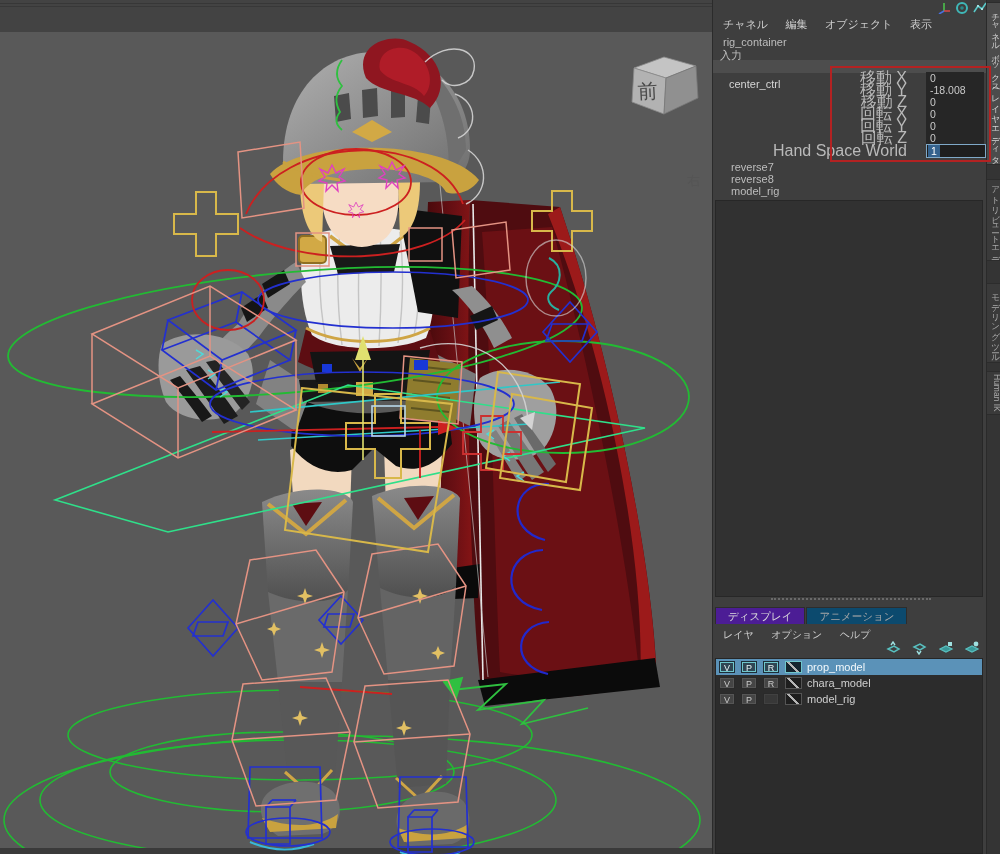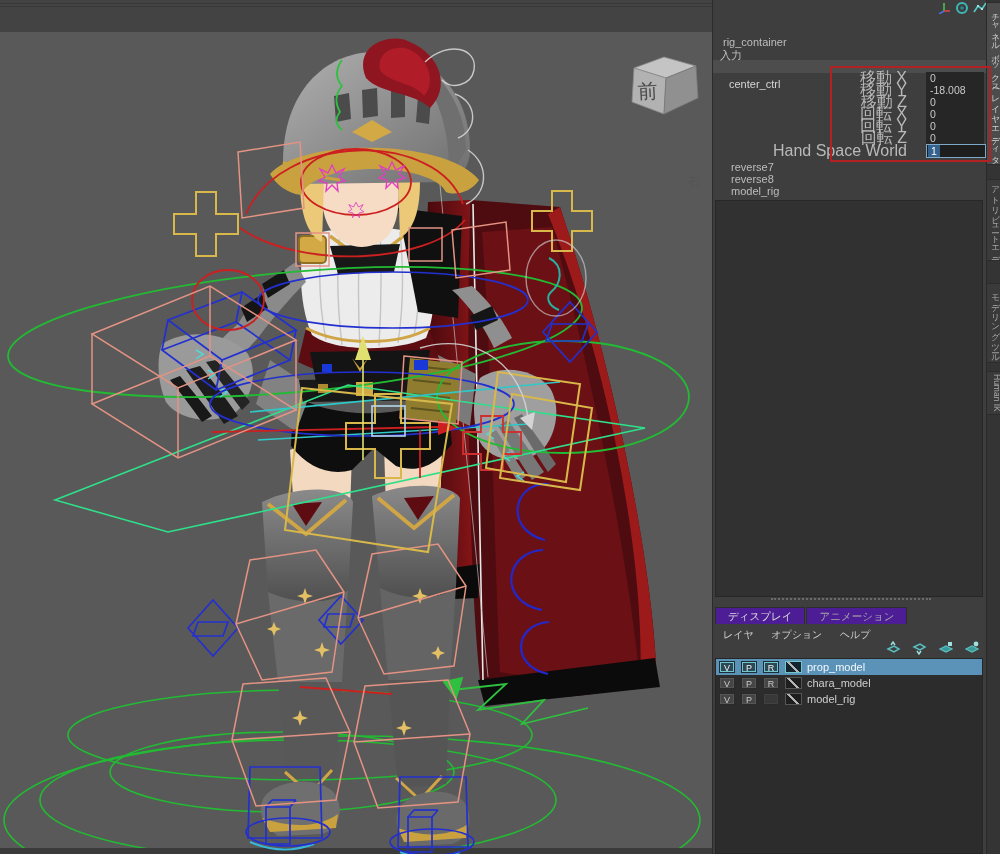--- a/index.html
+++ b/index.html
@@ -22,21 +22,21 @@
   .attr-row{position:absolute;height:12px;width:273px;}
   .attr-label{position:absolute;right:79px;top:0;color:#b9b9b9;font-size:16px;line-height:12px;white-space:nowrap;}
   .attr-value{position:absolute;left:213px;top:0;width:58px;height:12px;background:#262626;color:#c9c9c9;font-size:10.5px;line-height:12px;padding-left:4px;box-sizing:border-box;cursor:text;}
   .hs-field{position:absolute;left:213px;top:-1px;width:60px;height:14px;background:#1e1e1e;border:1px solid #7fa9c8;box-sizing:border-box;line-height:12px;font-size:10.5px;color:#fff;cursor:text;}
   .hs-field span{background:#35628d;padding:0 3px;margin-left:1px;}
   .red-rect{position:absolute;left:117px;top:66px;width:157px;height:92px;border:2px solid #b32222;pointer-events:none;z-index:30;}
   .empty-zone{position:absolute;left:2px;top:200px;width:268px;height:397px;background:#313131;border:1px solid #272727;box-sizing:border-box;}
   .sep-dots{position:absolute;left:58px;top:598px;width:160px;border-top:2px dotted #6a6a6a;cursor:row-resize;}
   
   .le-tabs{position:absolute;left:2px;top:606px;height:17px;}
-  .le-tab{display:inline-block;height:16px;padding:0 12px;font-size:10.5px;line-height:17px;color:#a8a8a8;background:#4c1d95;border:1px solid #2d2d2d;border-bottom:none;margin-right:1px;cursor:pointer;}
+  .le-tab{display:inline-block;height:16px;padding:0 12px;font-size:10.5px;line-height:17px;color:#a8a8a8;background:#0c4a6e;border:1px solid #2d2d2d;border-bottom:none;margin-right:1px;cursor:pointer;}
   .le-tab.active{background:#4c1d95;color:#ddd;}
   .le-menu{position:absolute;left:10px;top:624px;white-space:nowrap;}
   .le-menu .menu-item{font-size:10px;}
   .le-icons{position:absolute;right:20px;top:641px;height:16px;}
   .le-icons svg{margin-left:7px;cursor:pointer;vertical-align:top;}
   .layer-list{position:absolute;left:2px;top:658px;width:268px;height:196px;background:#2c2c2c;border:1px solid #262626;box-sizing:border-box;}
   .lrow{position:relative;height:16px;display:flex;align-items:center;padding-left:3px;box-sizing:border-box;cursor:pointer;}
   .lrow.sel{background:#5b92b8;}
   .lb{width:16px;height:12px;background:#454545;border:1px solid #2a2a2a;box-shadow:inset 0 0 0 1px #565656;color:#c9c9c9;font-size:9px;line-height:12px;text-align:center;margin-right:6px;box-sizing:border-box;cursor:pointer;}
   .lb.dim{background:#383838;box-shadow:inset 0 0 0 1px #414141;color:#383838;}
@@ -363,20 +363,26 @@
         <circle cx="7" cy="7" r="5" fill="none" stroke="#3fb8b8" stroke-width="2"></circle>
         <circle cx="7" cy="7" r="1.8" fill="#2a8888"></circle>
       </svg>
       <svg class="ic" style="left:260px" viewBox="0 0 14 13">
         <polyline points="1,11 5,5 9,8 13,2" fill="none" stroke="#59c8c8" stroke-width="1.6"></polyline>
         <rect x="4" y="4" width="2" height="2" fill="#9fe0e0"></rect>
           <rect x="8" y="7" width="2" height="2" fill="#9fe0e0"></rect>
       </svg>
     </div>
 
+    <div class="menu-row">
+      <span class="menu-item">チャネル</span>
+      <span class="menu-item">編集</span>
+      <span class="menu-item">オブジェクト</span>
+      <span class="menu-item">表示</span>
+    </div>
 
     <div class="cb-hl"></div>
     <div class="cb-node" style="left:10px;top:36px">rig_container</div>
     <div class="cb-node" style="left:7px;top:49px">入力</div>
     <div class="cb-node" style="left:16px;top:78px;color:#d5d5d5">center_ctrl</div>
 
     <div class="attr-row" style="top:72px">
       <span class="attr-label">移動 X</span>
       <span class="attr-value">0</span>
     </div>

